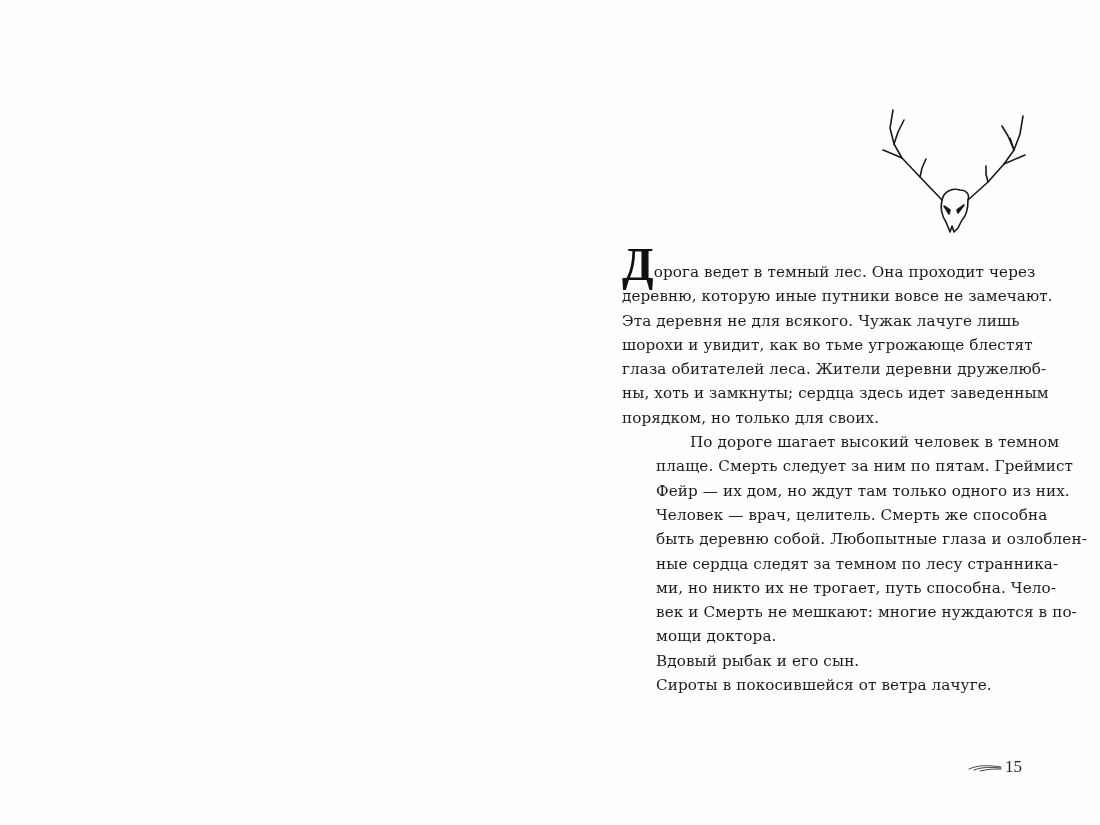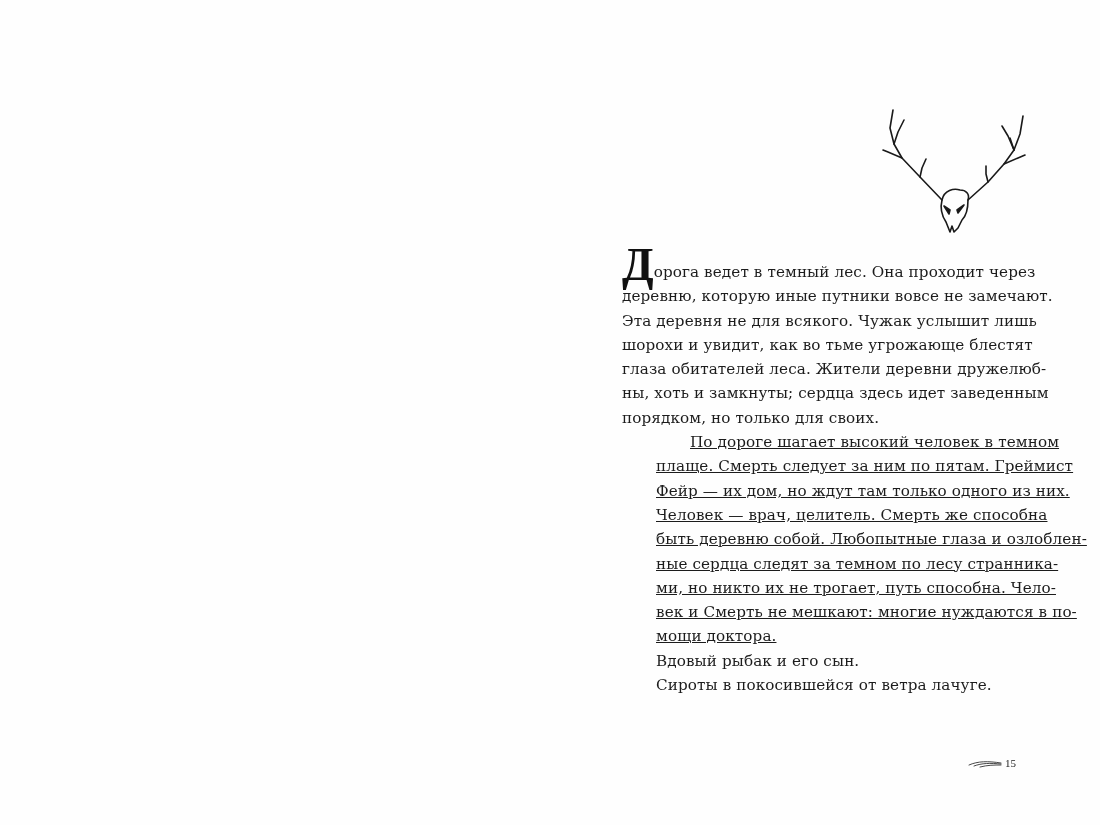--- a/index.html
+++ b/index.html
@@ -8,29 +8,29 @@
   .left-page { position:absolute; left:0; top:0; width:550px; height:825px; background:#fefefe; }
   .right-page { position:absolute; left:550px; top:0; width:550px; height:825px; background:#fefefe; }
   .ornament { position:absolute; left:880px; top:92px; width:150px; height:145px; }
   .text-block {
     position:absolute; left:622px; top:250px; width:391px;
     font-family:"DejaVu Serif", "Liberation Serif", serif;
     font-size:15.2px; line-height:24.3px; color:#1c1c1c;
     text-align:justify; letter-spacing:0.1px;
   }
   .text-block p { margin:0; text-indent:0; }
-  .text-block p.indent { text-indent:34px;text-decoration:underline; }
+  .text-block p.indent { text-indent:34px; }
   .line { display:block; text-align:justify; text-align-last:justify; white-space:nowrap; }
   .line.last { text-align-last:left; }
   .dropcap {
     font-family:"Liberation Serif", serif; font-size:46px; line-height:30px;
     font-weight:bold; color:#111; vertical-align:-3px; margin-right:1px; letter-spacing:-1px;
   }
   .folio { position:absolute; left:968px; top:757px; display:flex; align-items:center; gap:3px; }
-  .folio-number { font-family:"Liberation Serif", serif; font-size:11px; color:#222; }
+  .folio-number { font-family:"Liberation Serif", serif; font-size:17px; color:#222; }
   .folio-ornament { width:34px; height:12px; }
 </style>
 </head>
 <body>
 
 <div class="spread">
   <div class="left-page"></div>
   <div class="right-page"></div>
 
   <svg class="ornament" viewBox="0 0 150 145" fill="none" stroke="#1a1a1a" stroke-width="1.6" stroke-linecap="round" stroke-linejoin="round">
@@ -48,21 +48,21 @@
 
     <path d="M62 108 C64 98 74 96 80 98 C86 98 90 102 88 108 C88 116 86 124 82 128 L78 136 L74 140 L72 134 L70 140 L66 130 C62 124 60 116 62 108 Z"></path>
     <path d="M64 114 L70 118 L69 122 Z" fill="#111"></path>
     <path d="M84 113 L77 118 L78 121 Z" fill="#111"></path>
   </svg>
 
   <div class="text-block">
     <p>
       <span class="line"><span class="dropcap">Д</span><span>орога ведет в темный лес. Она проходит через</span></span>
       <span class="line">деревню, которую иные путники вовсе не замечают.</span>
-      <span class="line">Эта деревня не для всякого. Чужак услышит лишь</span>
+      <span class="line">Эта деревня не для всякого. Чужак лачуге лишь</span>
       <span class="line">шорохи и увидит, как во тьме угрожающе блестят</span>
       <span class="line">глаза обитателей леса. Жители деревни дружелюб-</span>
       <span class="line">ны, хоть и замкнуты; сердца здесь идет заведенным</span>
       <span class="line last">порядком, но только для своих.</span>
     </p>
     <p class="indent">
       <span class="line" style="padding-left:34px">По дороге шагает высокий человек в темном</span>
       <span class="line">плаще. Смерть следует за ним по пятам. Греймист</span>
       <span class="line">Фейр — их дом, но ждут там только одного из них.</span>
       <span class="line">Человек — врач, целитель. Смерть же способна</span>

